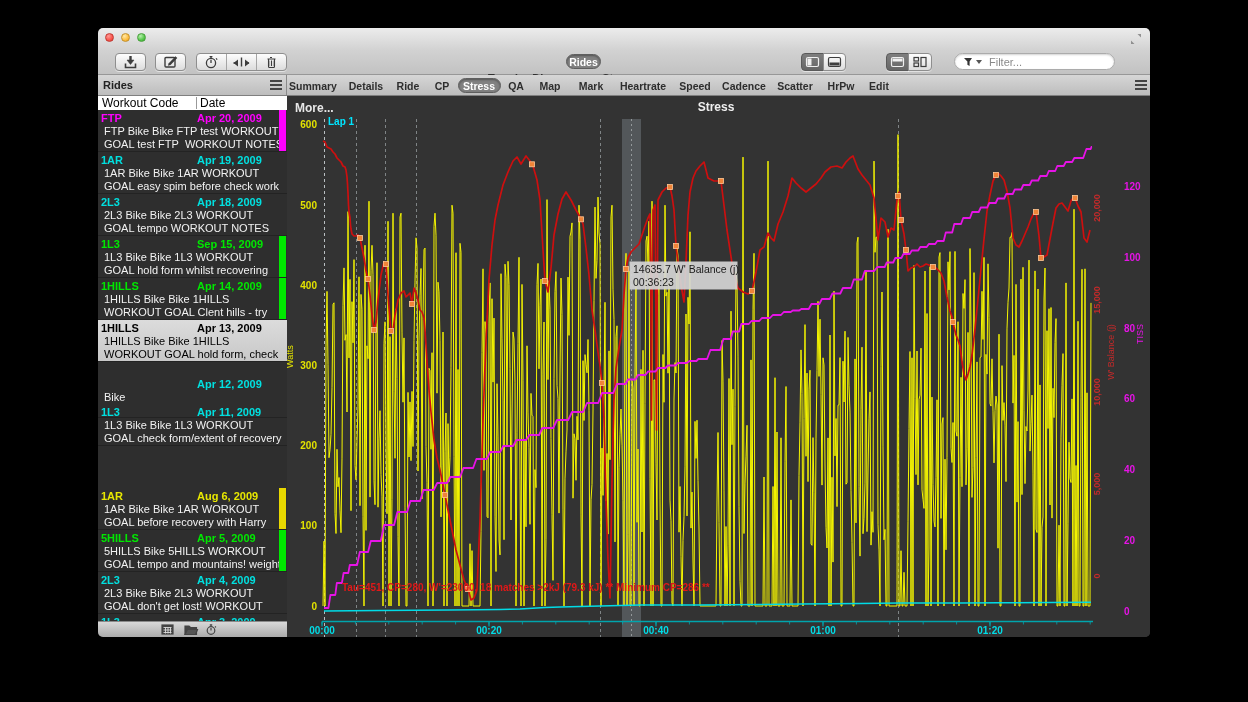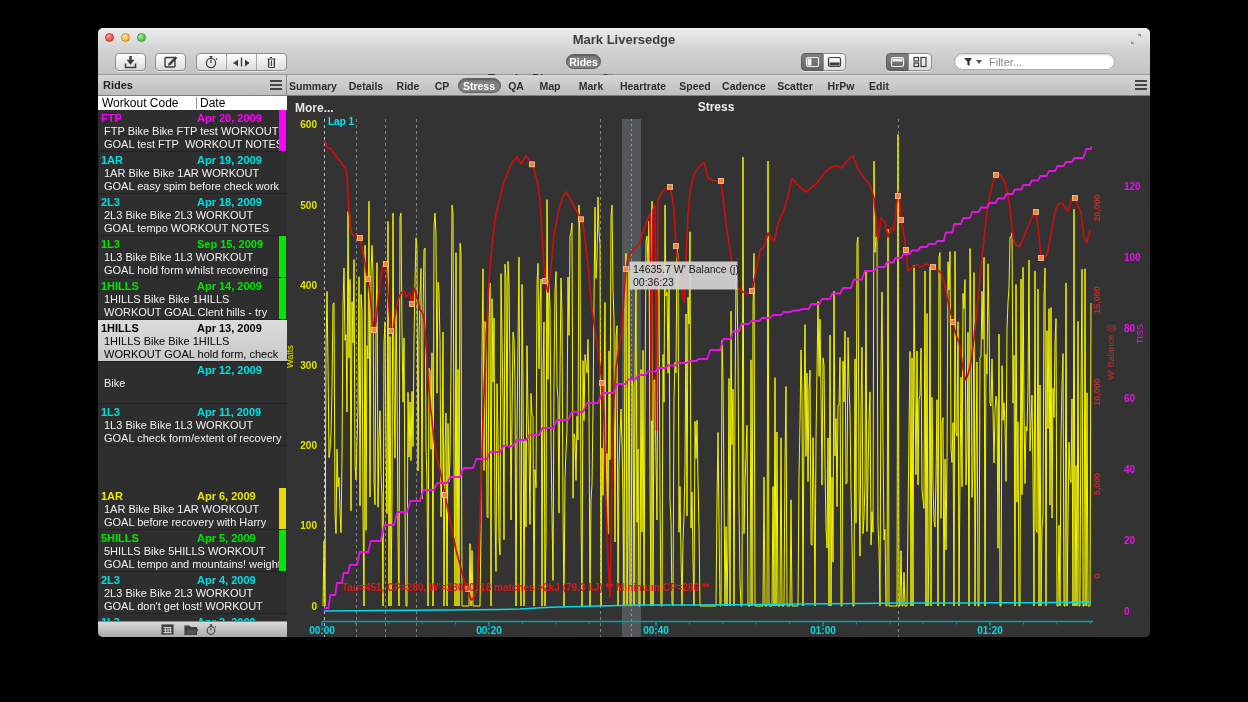--- a/index.html
+++ b/index.html
@@ -55,21 +55,20 @@
 #sbfoot { position:absolute; left:0; top:525px; width:189px; height:16px;
   background:linear-gradient(#d8d8d8,#ababab); border-top:1px solid #8a8a8a; }
 #chartbg { position:absolute; left:189px; top:68px; width:863px; height:541px; background:#333; }
 svg text { font-family:"Liberation Sans",sans-serif; }
 </style></head><body>
 <div id="win">
   <div id="titlebar">
     <div class="tl" id="tl-r"></div>
       <div class="tl" id="tl-y"></div>
       <div class="tl" id="tl-g"></div>
-    <div class="title">Mark Liversedge</div>
     <svg id="fsarrows" viewBox="0 0 12 12">
         <path d="M7.5 1 L11 1 L11 4.5 Z M4.5 11 L1 11 L1 7.5 Z" fill="#777"></path>
       </svg>
   </div>
   <div id="toolbar">
     <div class="tbtn" style="left:17px;width:31px">
       <svg width="29" height="16" viewBox="0 0 29 16">
           <g stroke="#3d3d3d" fill="none" stroke-width="1.6">
       <path d="M9.5 9.5 v4 h10 v-4"></path>
             <path d="M14.5 2 v5" stroke-width="2.4"></path>
@@ -303,31 +302,31 @@
           <div class="l1"><span class="code" style="color:#00e800">1HILLS</span><span class="date" style="color:#00e800">Apr 14, 2009</span></div>
           <div class="l2" style="color:#f2f2f2">1HILLS Bike Bike 1HILLS</div>
           <div class="l3" style="color:#f2f2f2">WORKOUT GOAL Clent hills - try</div>
           <div class="bar" style="background:#00e800"></div>
         </div>
 <div class="entry sel" style="top:224px;height:42px;">
           <div class="l1"><span class="code" style="color:#000">1HILLS</span><span class="date" style="color:#000">Apr 13, 2009</span></div>
           <div class="l2" style="color:#000">1HILLS Bike Bike 1HILLS</div>
           <div class="l3" style="color:#000">WORKOUT GOAL hold form, check</div>
         </div>
-<div class="entry" style="top:266px;height:42px;padding-left:48px;">
+<div class="entry" style="top:280px;height:42px;padding-left:48px;">
           <div class="l1"><span class="code" style="color:#00e0e0"></span><span class="date" style="color:#00e0e0">Apr 12, 2009</span></div>
           <div class="l2" style="color:#f2f2f2">Bike</div>
         </div>
 <div class="entry" style="top:308px;height:42px;">
           <div class="l1"><span class="code" style="color:#00e0e0">1L3</span><span class="date" style="color:#00e0e0">Apr 11, 2009</span></div>
           <div class="l2" style="color:#f2f2f2">1L3 Bike Bike 1L3 WORKOUT</div>
           <div class="l3" style="color:#f2f2f2">GOAL check form/extent of recovery</div>
         </div>
 <div class="entry" style="top:392px;height:42px;">
-          <div class="l1"><span class="code" style="color:#e8e800">1AR</span><span class="date" style="color:#e8e800">Apr 6, 2009</span></div>
+          <div class="l1"><span class="code" style="color:#e8e800">1AR</span><span class="date" style="color:#e8e800">Aug 6, 2009</span></div>
           <div class="l2" style="color:#f2f2f2">1AR Bike Bike 1AR WORKOUT</div>
           <div class="l3" style="color:#f2f2f2">GOAL before recovery with Harry</div>
           <div class="bar" style="background:#e8d800"></div>
         </div>
 <div class="entry" style="top:434px;height:42px;">
           <div class="l1"><span class="code" style="color:#00e800">5HILLS</span><span class="date" style="color:#00e800">Apr 5, 2009</span></div>
           <div class="l2" style="color:#f2f2f2">5HILLS Bike 5HILLS WORKOUT</div>
           <div class="l3" style="color:#f2f2f2">GOAL tempo and mountains! weight</div>
           <div class="bar" style="background:#00e800"></div>
         </div>

